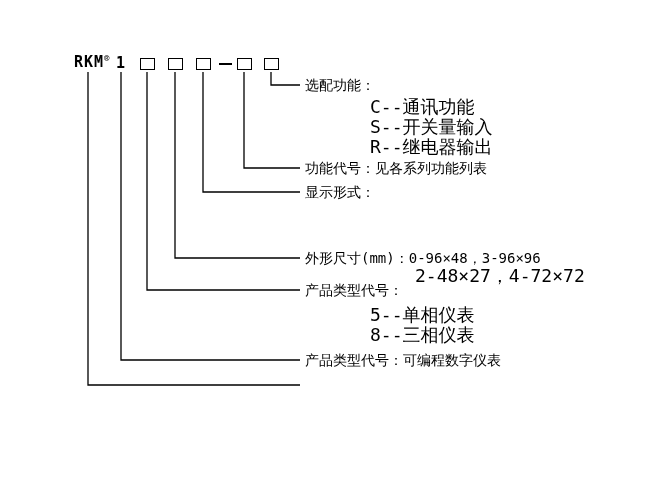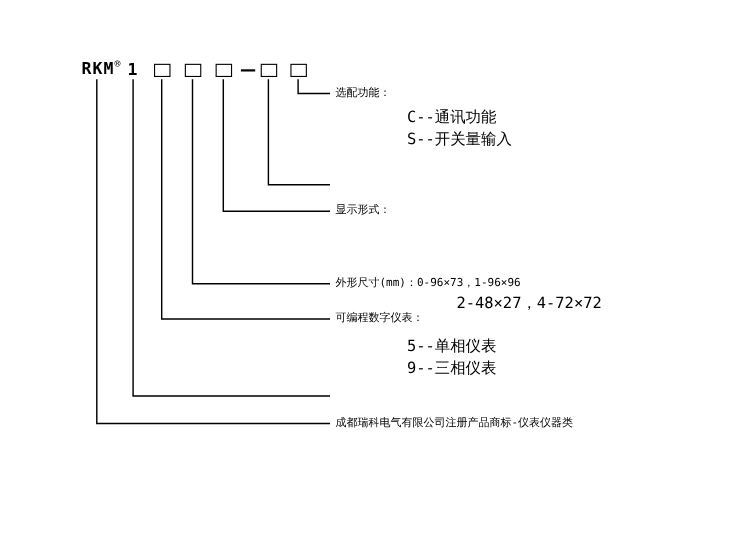--- a/index.html
+++ b/index.html
@@ -58,27 +58,27 @@
   .slot-dash {
     position: absolute;
     top: 63px;
     left: 219px;
     width: 13px;
     height: 2px;
     background: #000000;
   }
   .label {
     position: absolute;
-    font-size: 10px;
+    font-size: 14px;
     line-height: 16px;
     white-space: nowrap;
   }
   .sub {
     position: absolute;
-    font-size: 14px;
+    font-size: 18px;
     line-height: 16px;
     white-space: nowrap;
   }
 </style>
 </head>
 <body>
 
 <div class="canvas">
 
   <svg class="lines-svg" viewBox="0 0 669 487" xmlns="http://www.w3.org/2000/svg">
@@ -98,27 +98,29 @@
   <span class="slot-box" style="left:140px"></span>
   <span class="slot-box" style="left:168px"></span>
   <span class="slot-box" style="left:196px"></span>
   <span class="slot-dash"></span>
   <span class="slot-box" style="left:237px"></span>
   <span class="slot-box" style="left:264px"></span>
 
   <div class="label" style="left:305px; top:77px">选配功能：</div>
   <div class="sub" style="left:370px; top:99px">C--通讯功能</div>
   <div class="sub" style="left:370px; top:119px">S--开关量输入</div>
+  <div class="sub" style="left:370px; top:139px">R--继电器输出</div>
 
+  <div class="label" style="left:305px; top:160px">功能代号：见各系列功能列表</div>
 
   <div class="label" style="left:305px; top:184px">显示形式：</div>
 
-  <div class="label" style="left:305px; top:250px">外形尺寸(mm)：0-96×73，1-96×96</div>
+  <div class="label" style="left:305px; top:250px">外形尺寸(mm)：0-96×48，3-96×96</div>
   <div class="sub" style="left:415px; top:268px">2-48×27，4-72×72</div>
 
-  <div class="label" style="left:305px; top:282px">可编程数字仪表：</div>
+  <div class="label" style="left:305px; top:282px">产品类型代号：</div>
   <div class="sub" style="left:370px; top:307px">5--单相仪表</div>
-  <div class="sub" style="left:370px; top:327px">9--三相仪表</div>
+  <div class="sub" style="left:370px; top:327px">8--三相仪表</div>
 
+  <div class="label" style="left:305px; top:352px">产品类型代号：可编程数字仪表</div>
 
-  <div class="label" style="left:305px; top:377px">成都瑞科电气有限公司注册产品商标-仪表仪器类</div>
 
 </div>
 
 </body></html>

